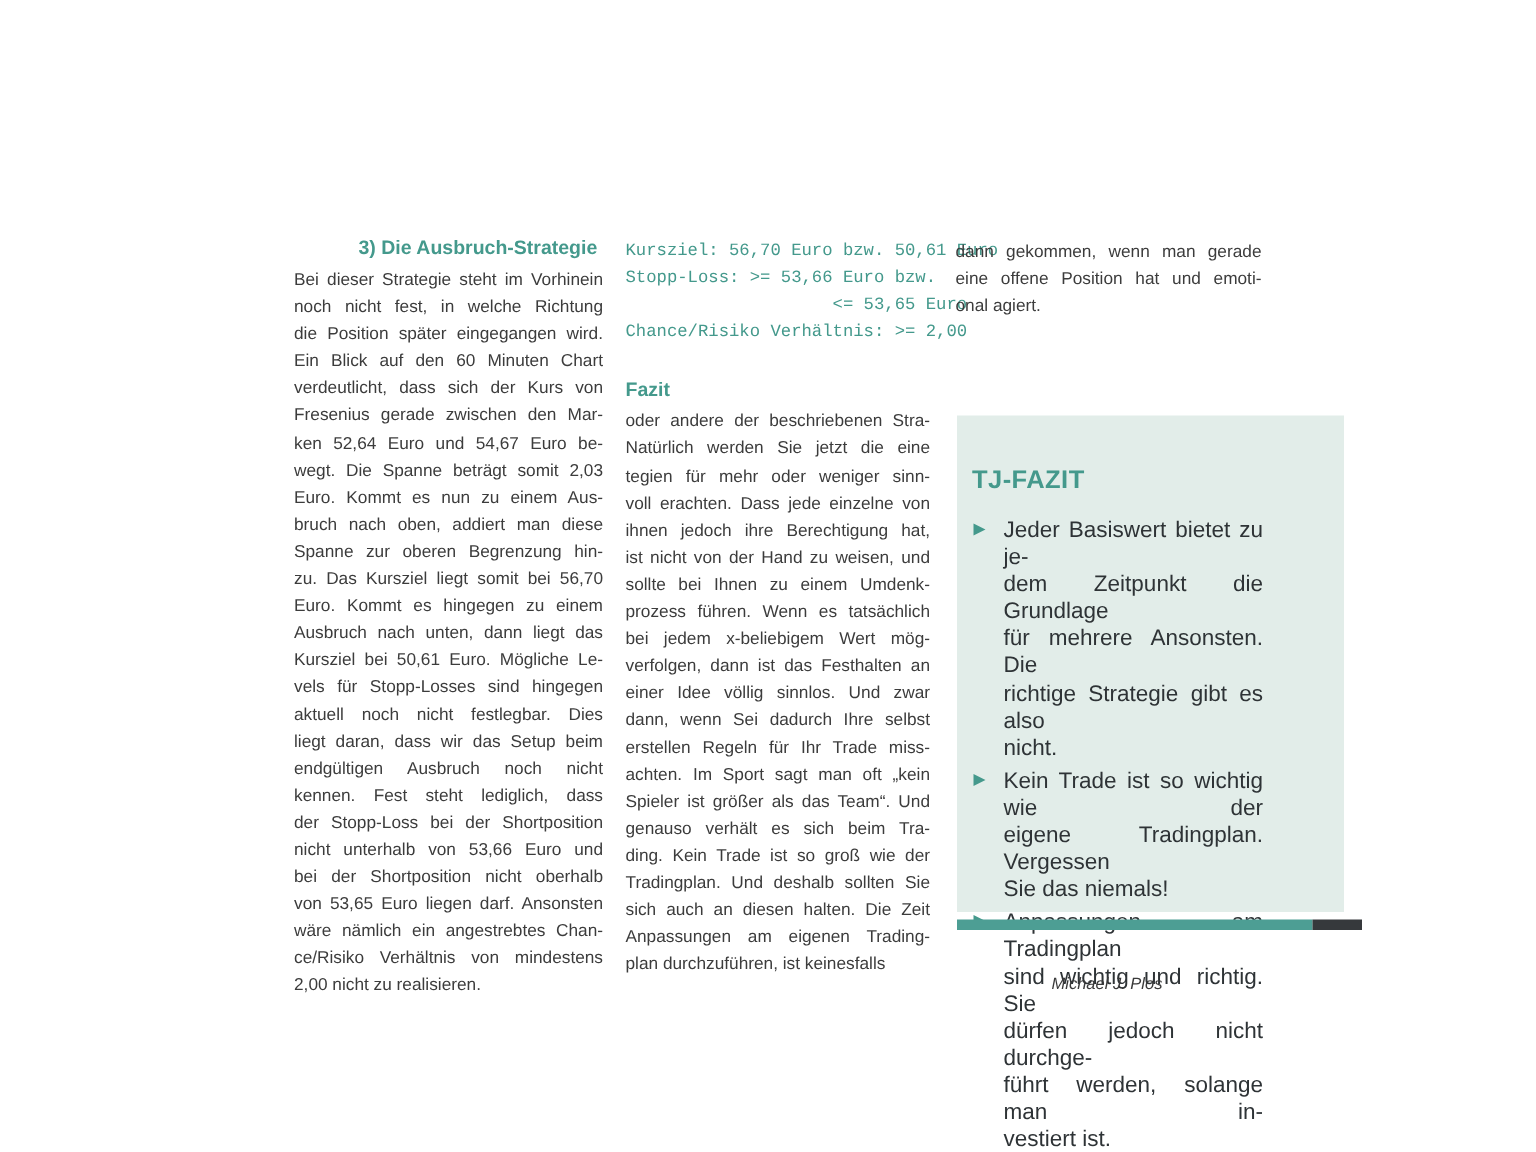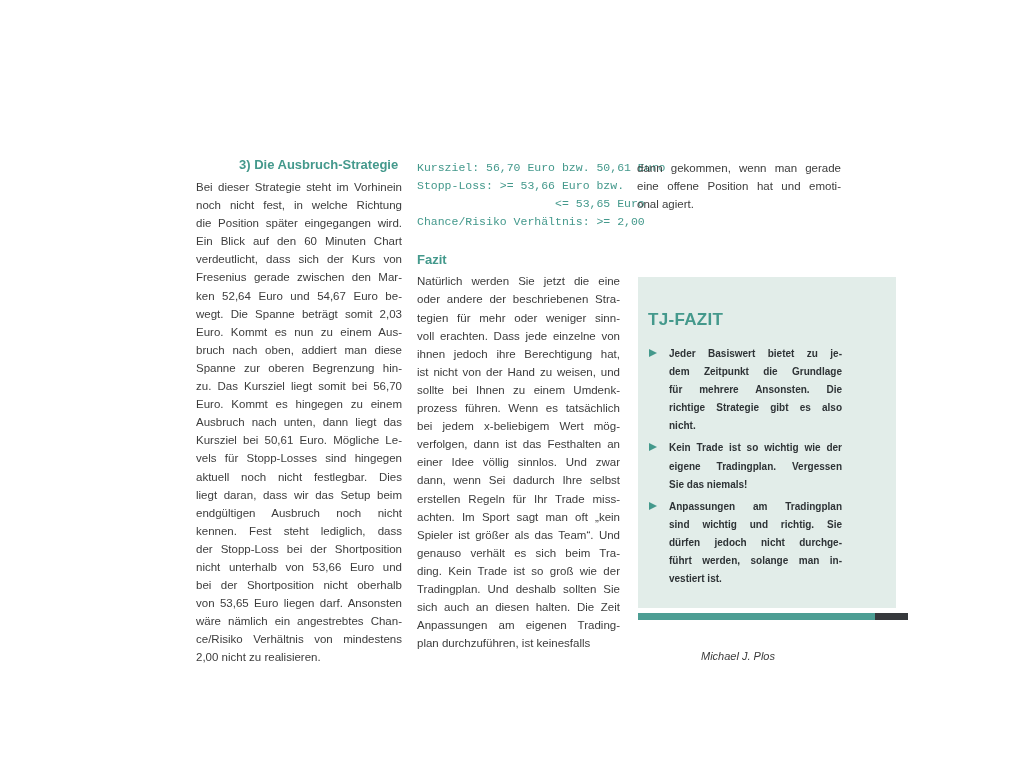--- a/index.html
+++ b/index.html
@@ -37,21 +37,21 @@
   .bullets{margin-top:15px;}
   .bullet{display:flex;align-items:flex-start;margin-bottom:4px;}
   .tri{
     width:0;height:0;flex:0 0 auto;
     border-left:8px solid var(--accent);
     border-top:4.5px solid transparent;
     border-bottom:4.5px solid transparent;
     margin:4px 12px 0 1px;
   }
   .bullet-text{
-    width:173px;font-weight:bold;font-size:10px;line-height:18.1px;color:var(--bullet-text);
+    width:173px;font-weight:normal;font-size:15px;line-height:18.1px;color:var(--bullet-text);
   }
   .footer-bar{position:absolute;left:638px;top:613px;width:270px;height:7px;display:flex;}
   .bar-teal{flex:0 0 237px;background:var(--bar-teal);}
   .bar-dark{flex:1 1 auto;background:var(--bar-dark);}
   .signature{
     position:absolute;left:637px;top:649px;width:202px;text-align:center;
     font-style:italic;font-size:11px;line-height:14px;color:#3a3a3a;
   }
 </style>
 </head>
@@ -94,22 +94,22 @@
 
   <div class="col" id="col-middle">
     <div class="metrics">
         <div class="line">Kursziel: 56,70 Euro bzw. 50,61 Euro</div>
         <div class="line">Stopp-Loss: &gt;= 53,66 Euro bzw.</div>
         <div class="line">                    &lt;= 53,65 Euro</div>
         <div class="line last">Chance/Risiko Verhältnis: &gt;= 2,00</div>
       </div>
     <div class="sec-heading" id="fazit-heading">Fazit</div>
     <div class="justified">
+        <div class="line">oder andere der beschriebenen Stra-</div>
         <div class="line">Natürlich werden Sie jetzt die eine</div>
-        <div class="line">oder andere der beschriebenen Stra-</div>
         <div class="line">tegien für mehr oder weniger sinn-</div>
         <div class="line">voll erachten. Dass jede einzelne von</div>
         <div class="line">ihnen jedoch ihre Berechtigung hat,</div>
         <div class="line">ist nicht von der Hand zu weisen, und</div>
         <div class="line">sollte bei Ihnen zu einem Umdenk-</div>
         <div class="line">prozess führen. Wenn es tatsächlich</div>
         <div class="line">bei jedem x-beliebigem Wert mög-</div>
         <div class="line">verfolgen, dann ist das Festhalten an</div>
         <div class="line">einer Idee völlig sinnlos. Und zwar</div>
         <div class="line">dann, wenn Sei dadurch Ihre selbst</div>

